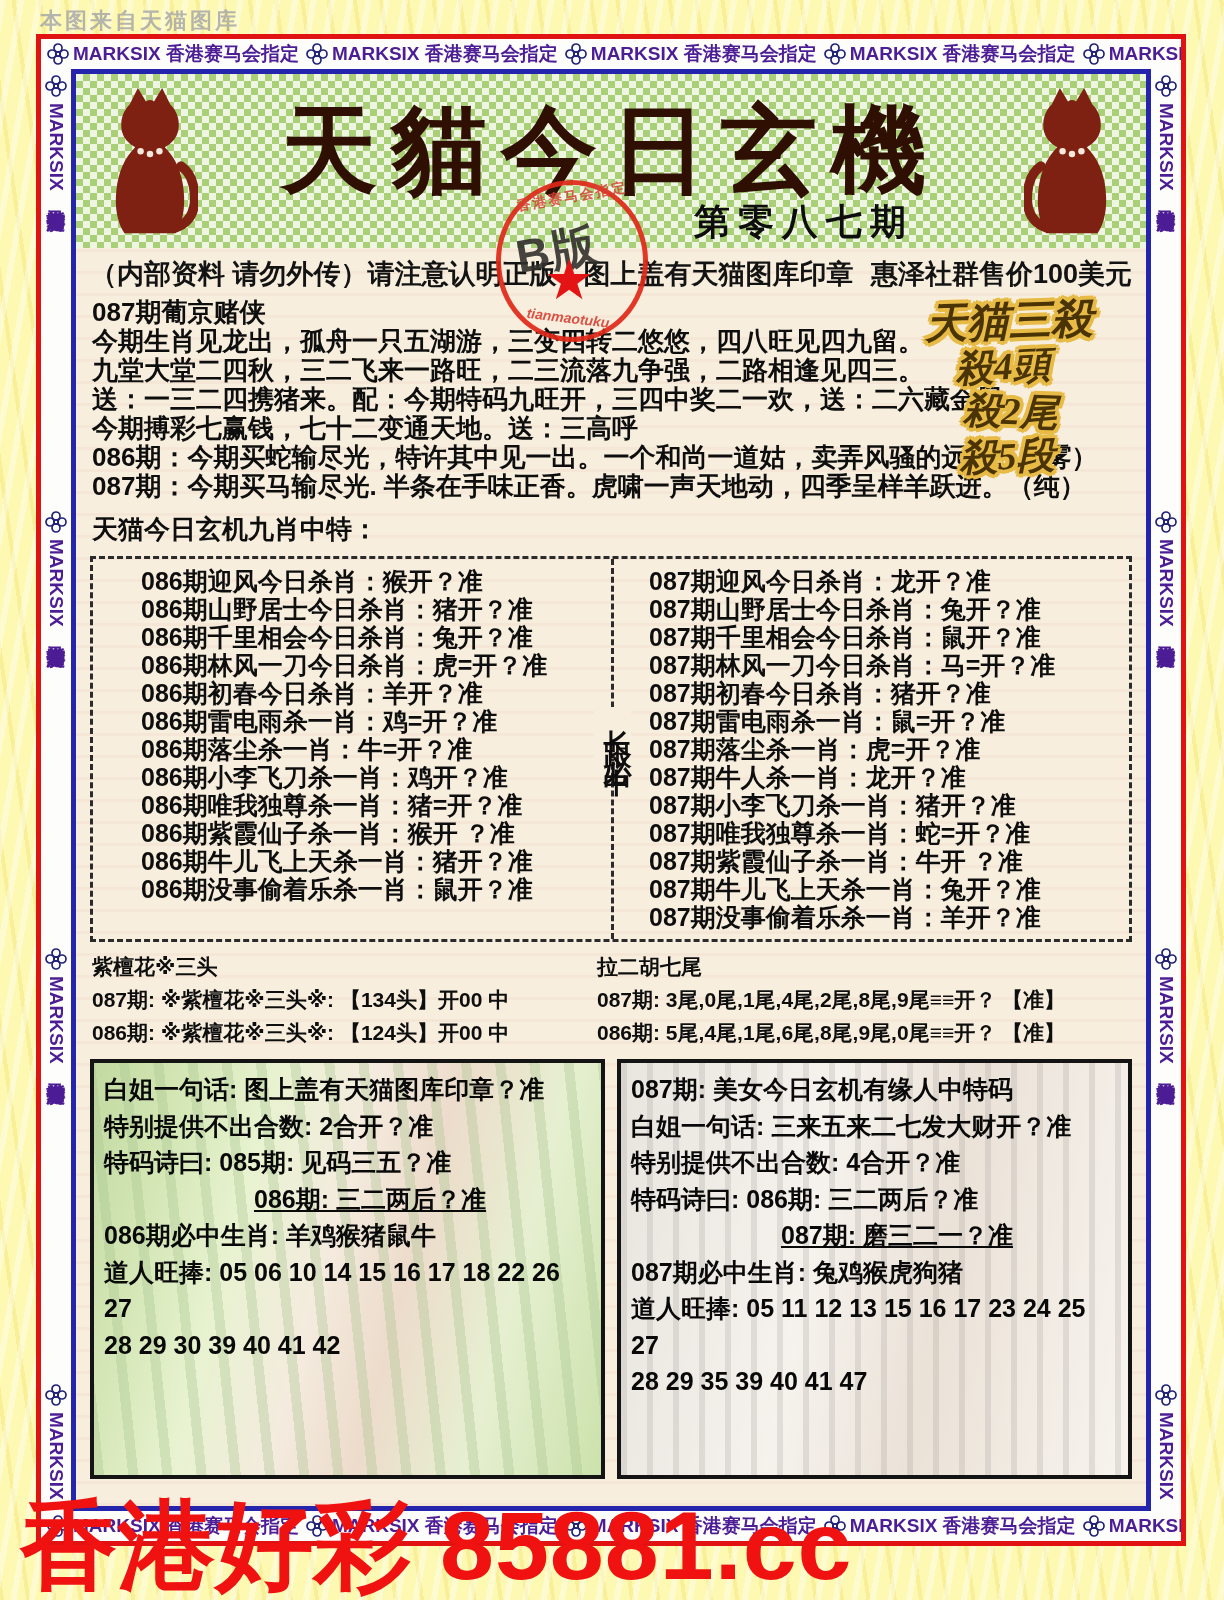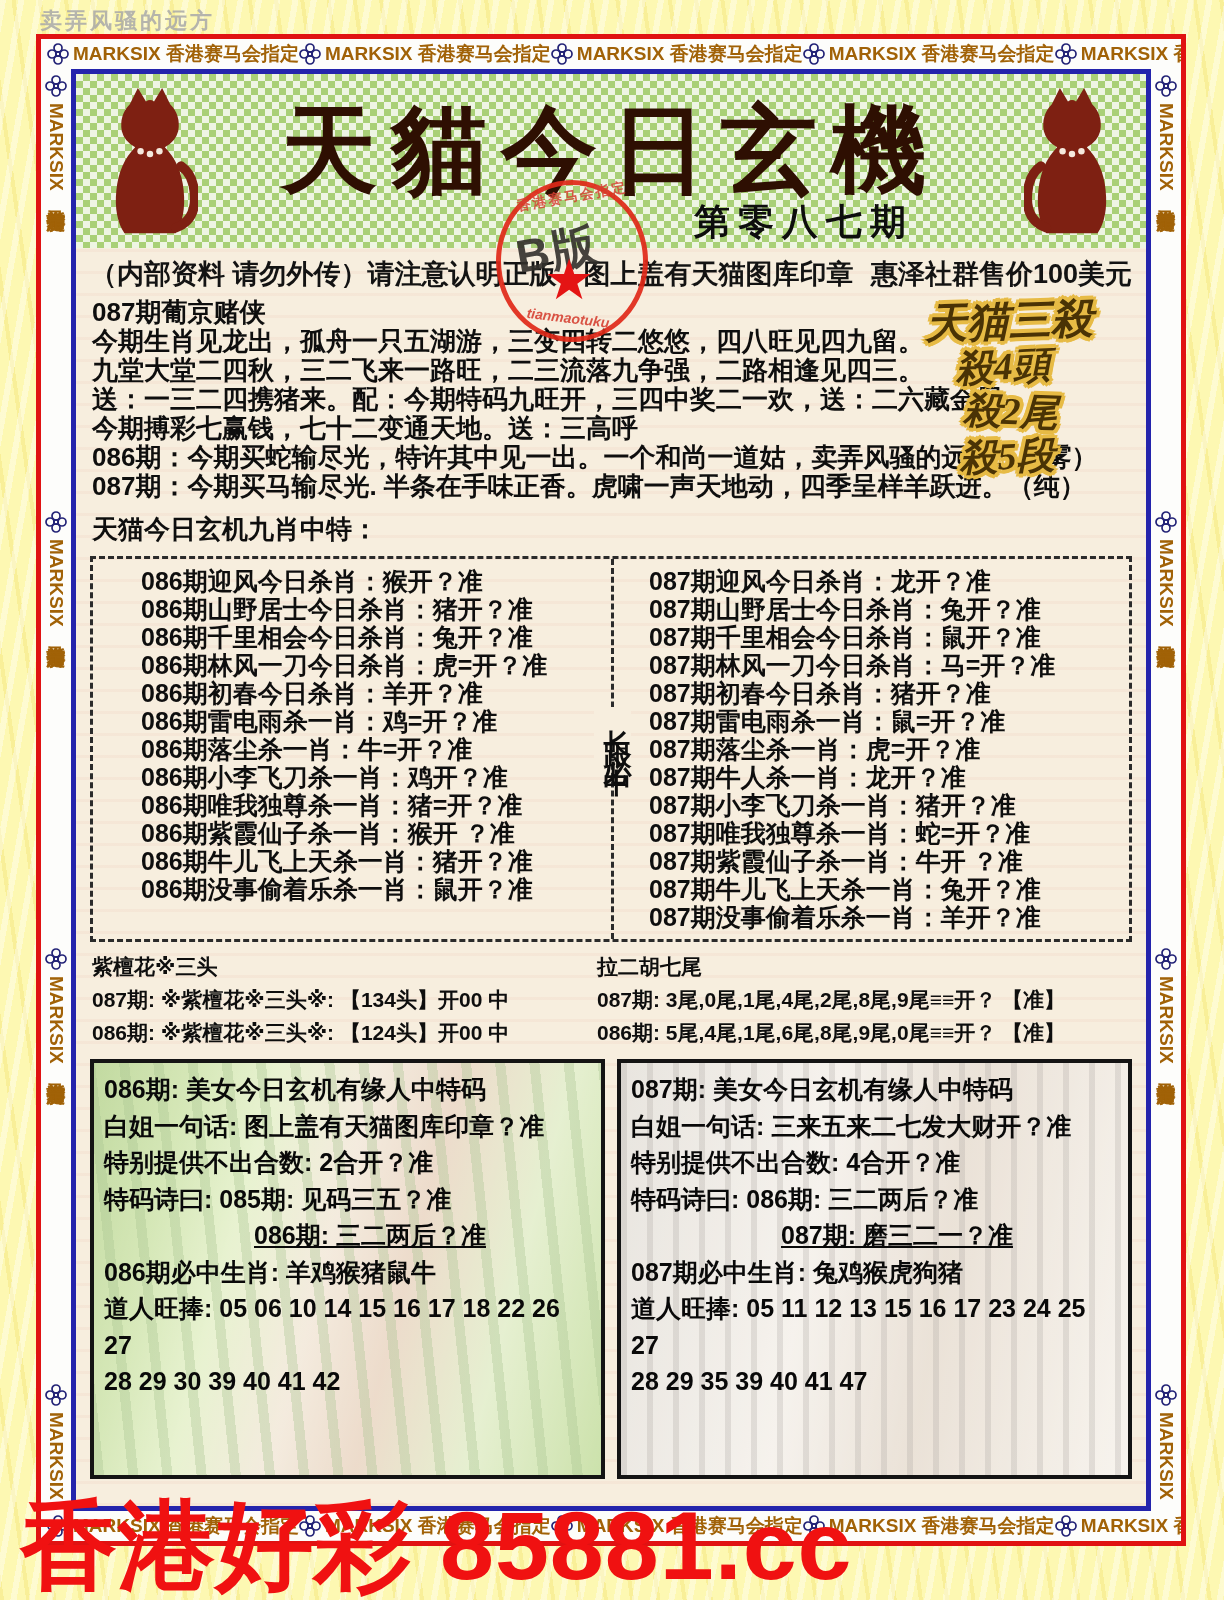--- a/index.html
+++ b/index.html
@@ -9,21 +9,21 @@
     background:#fdf8b2;
     background-image:
       repeating-linear-gradient(100deg, rgba(255,255,255,.40) 0 6px, rgba(255,255,255,0) 6px 18px),
       repeating-linear-gradient(82deg, rgba(238,218,92,.30) 0 4px, rgba(238,218,92,0) 4px 26px);
   }
   .top-watermark{position:absolute;top:6px;left:40px;font-size:22px;font-weight:bold;
     color:#a9a9a9;opacity:.85;letter-spacing:3px;z-index:5;}
   
   .frame{position:absolute;left:36px;top:34px;width:1150px;height:1512px;box-sizing:border-box;
     border:5px solid #e01212;background:#fdfdfb;}
-  .band{color:#a16207;font-weight:bold;font-size:19px;white-space:nowrap;overflow:hidden;}
+  .band{color:#4c1d95;font-weight:bold;font-size:19px;white-space:nowrap;overflow:hidden;gap:7px;}
   .band-top,.band-bottom{position:absolute;left:0;right:0;height:30px;display:flex;
     align-items:center;justify-content:space-between;padding:0 6px;box-sizing:border-box;}
   .band-top{top:0;}
   .band-bottom{bottom:0;}
   .band-left,.band-right{position:absolute;top:30px;bottom:30px;width:30px;
     writing-mode:vertical-rl;display:flex;align-items:center;justify-content:space-between;
     padding:6px 0;box-sizing:border-box;}
   .band-left{left:0;}
   .band-right{right:0;}
   .bu{display:inline-flex;align-items:center;gap:4px;}
@@ -110,21 +110,21 @@
       linear-gradient(100deg,#d8d2c8 0%,#efe9e0 38%,#dccdbb 62%,#f2ece2 100%);}
   .pline{position:relative;z-index:2;}
   .indent1{padding-left:150px;text-decoration:underline;}
   
   .bottom-mark{position:absolute;left:20px;top:1482px;z-index:60;font-size:97px;font-weight:bold;
     color:#f01111;letter-spacing:1px;white-space:nowrap;}
 </style>
 </head>
 <body>
 
-<div class="top-watermark">卖弄风骚的远方</div>
+<div class="top-watermark">本图来自天猫图库</div>
 
 <div class="frame">
 
   <div class="band band-top">
     <span class="bu">
         <svg class="flower" width="22" height="22" viewBox="0 0 22 22">
           <g fill="none" stroke="#232377" stroke-width="1.7">
             <circle cx="11" cy="5" r="4"></circle>
             <circle cx="5" cy="11" r="4"></circle>
             <circle cx="17" cy="11" r="4"></circle>
@@ -448,21 +448,20 @@
       </div>
       <div class="tails-right">
         <div>拉二胡七尾</div>
         <div>087期:  3尾,0尾,1尾,4尾,2尾,8尾,9尾≡≡开？ 【准】</div>
         <div>086期:  5尾,4尾,1尾,6尾,8尾,9尾,0尾≡≡开？ 【准】</div>
       </div>
     </div>
 
     <div class="photos">
       <div class="pbox pbox-left">
-        <div class="pline">086期:  美女今日玄机有缘人中特码</div>
         <div class="pline">白姐一句话:  图上盖有天猫图库印章？准</div>
         <div class="pline">特别提供不出合数:  2合开？准</div>
         <div class="pline">特码诗曰:  085期:  见码三五？准</div>
         <div class="pline indent1">086期:  三二两后？准</div>
         <div class="pline">086期必中生肖:  羊鸡猴猪鼠牛</div>
         <div class="pline">道人旺捧:  05 06 10 14 15 16 17 18 22 26 27</div>
         <div class="pline">28 29 30 39 40 41 42</div>
 
       </div>
       <div class="pbox pbox-right">

